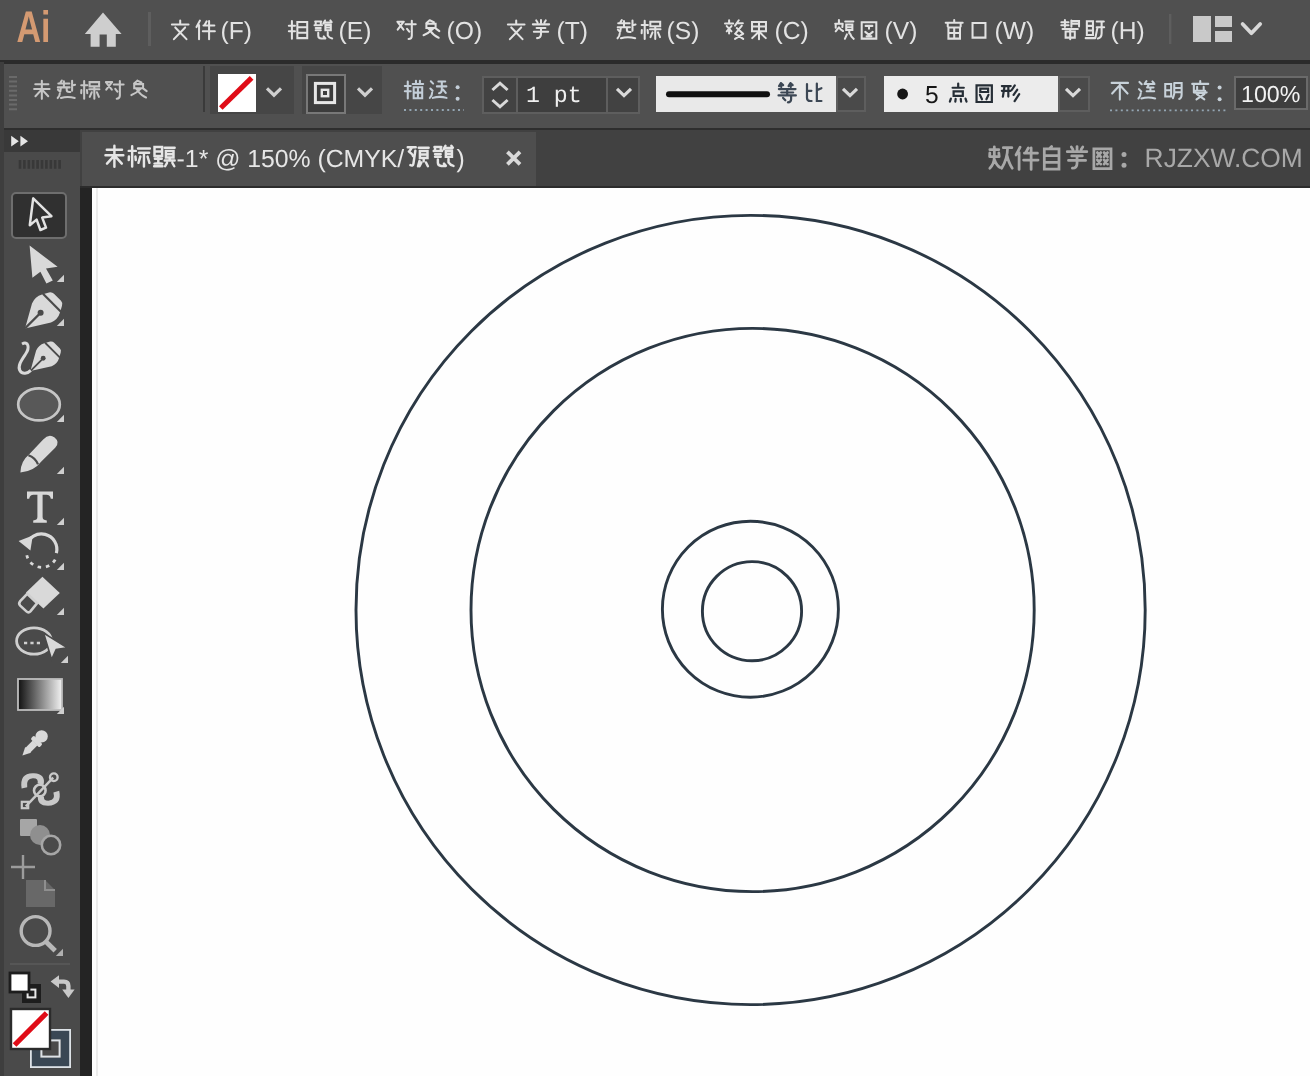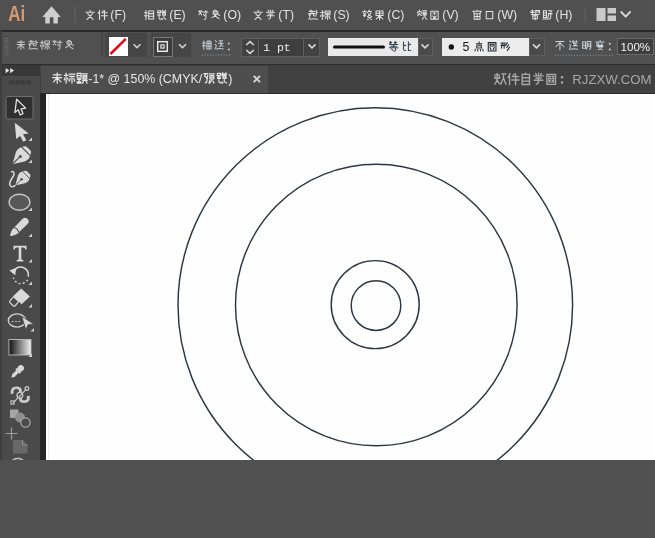--- a/index.html
+++ b/index.html
@@ -1,16 +1,16 @@
 <!DOCTYPE html>
 <html><head>
 <meta charset="utf-8">
 <style>
   html,body{margin:0;padding:0;background:#505050;}
-  #app{position:relative;width:655px;height:460px;overflow:hidden;background:#b91c1c;font-family:"Liberation Sans",sans-serif;}
+  #app{position:relative;width:655px;height:538px;overflow:hidden;background:#b91c1c;font-family:"Liberation Sans",sans-serif;}
   .abs{position:absolute;}
 </style>
 </head>
 <body>
 <div id="app">
 
   <div class="abs" style="left:0;top:0;width:655px;height:30px;background:#505050;"></div>
   <div class="abs" style="left:0;top:30px;width:655px;height:2px;background:#2b2b2b;"></div>
   <div class="abs" style="left:0;top:32px;width:655px;height:31.5px;background:#505050;"></div>
   <div class="abs" style="left:0;top:63.5px;width:655px;height:1.8px;background:#2e2e2e;"></div>

